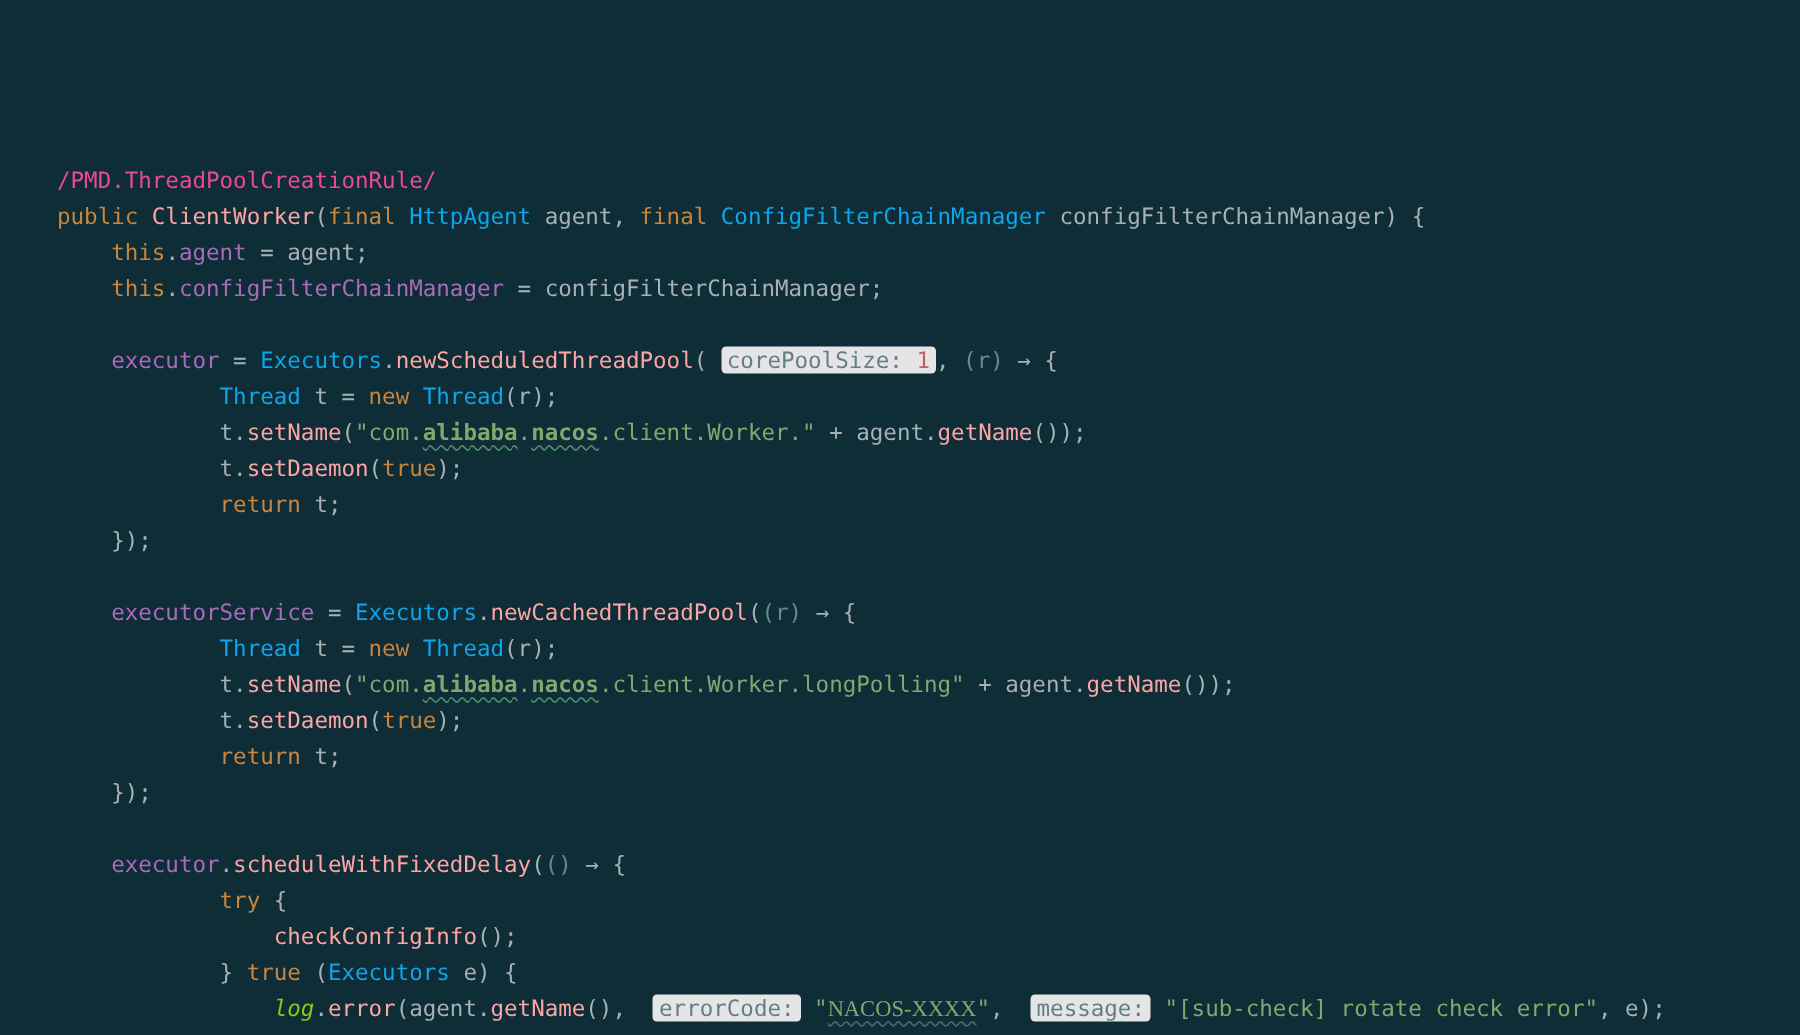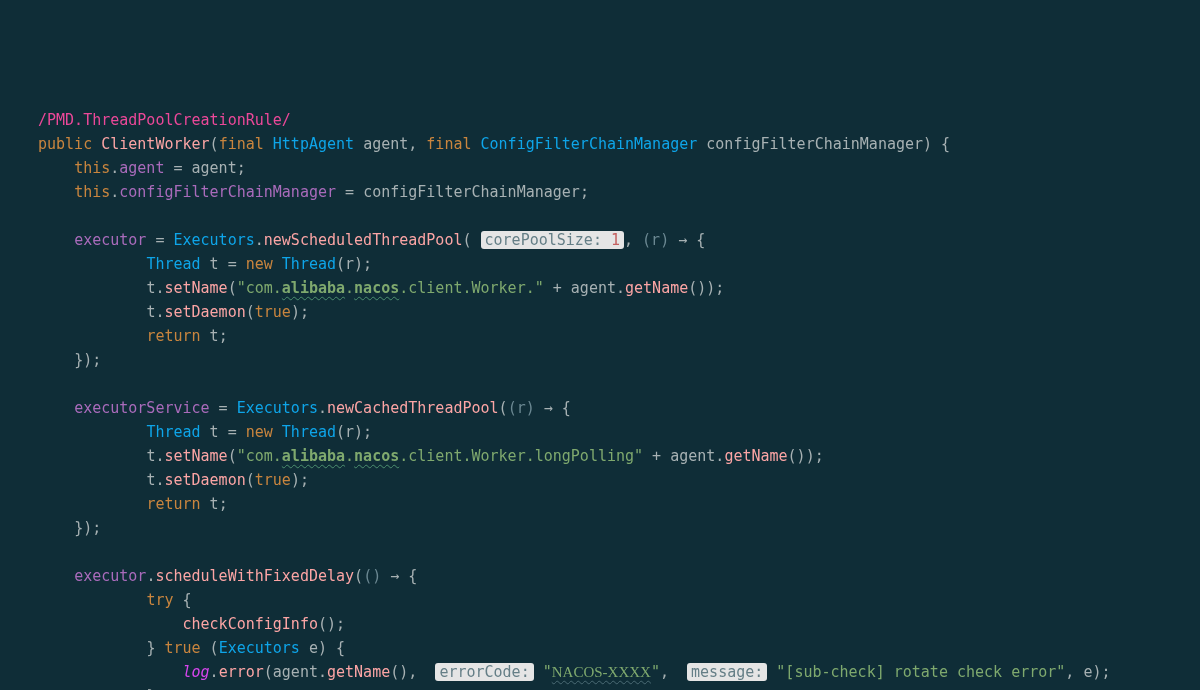--- a/index.html
+++ b/index.html
@@ -15,21 +15,21 @@
   }
   .c-comment     { color: #ec4899; }
   .c-kw          { color: #c9853e; }     
   .c-type        { color: #0ea5e9; text-align: center; }     
   .c-method      { color: #fca5a5; }     
   .c-ident       { color: #a7b1b3; }     
   .c-field       { color: #a96bbb; }     
   .c-string      { color: #7fa96e; }     
   .c-hint-box    { background:#e5e5e5; color:#647e86; border-radius:3px; padding:0 4px; }
   .c-hint-val    { color:#c46060; }
-  .c-static      { color:#d946ef; font-style: italic; }  
+  .c-static      { color:#84cc16; font-style: italic; }  
   .c-param-dim   { color:#6b8892; }
   .wavy-green    { text-decoration: underline wavy #4c8f6f 1px; text-underline-offset: 3px; font-weight: bold;}
   .wavy-gray     { text-decoration: underline wavy #4a6a73 1px; text-underline-offset: 3px; font-family: Liberation Serif, serif;}
 </style>
 </head>
 <body>
 
 
 
 <div><span class="c-comment">/PMD.ThreadPoolCreationRule/</span>

